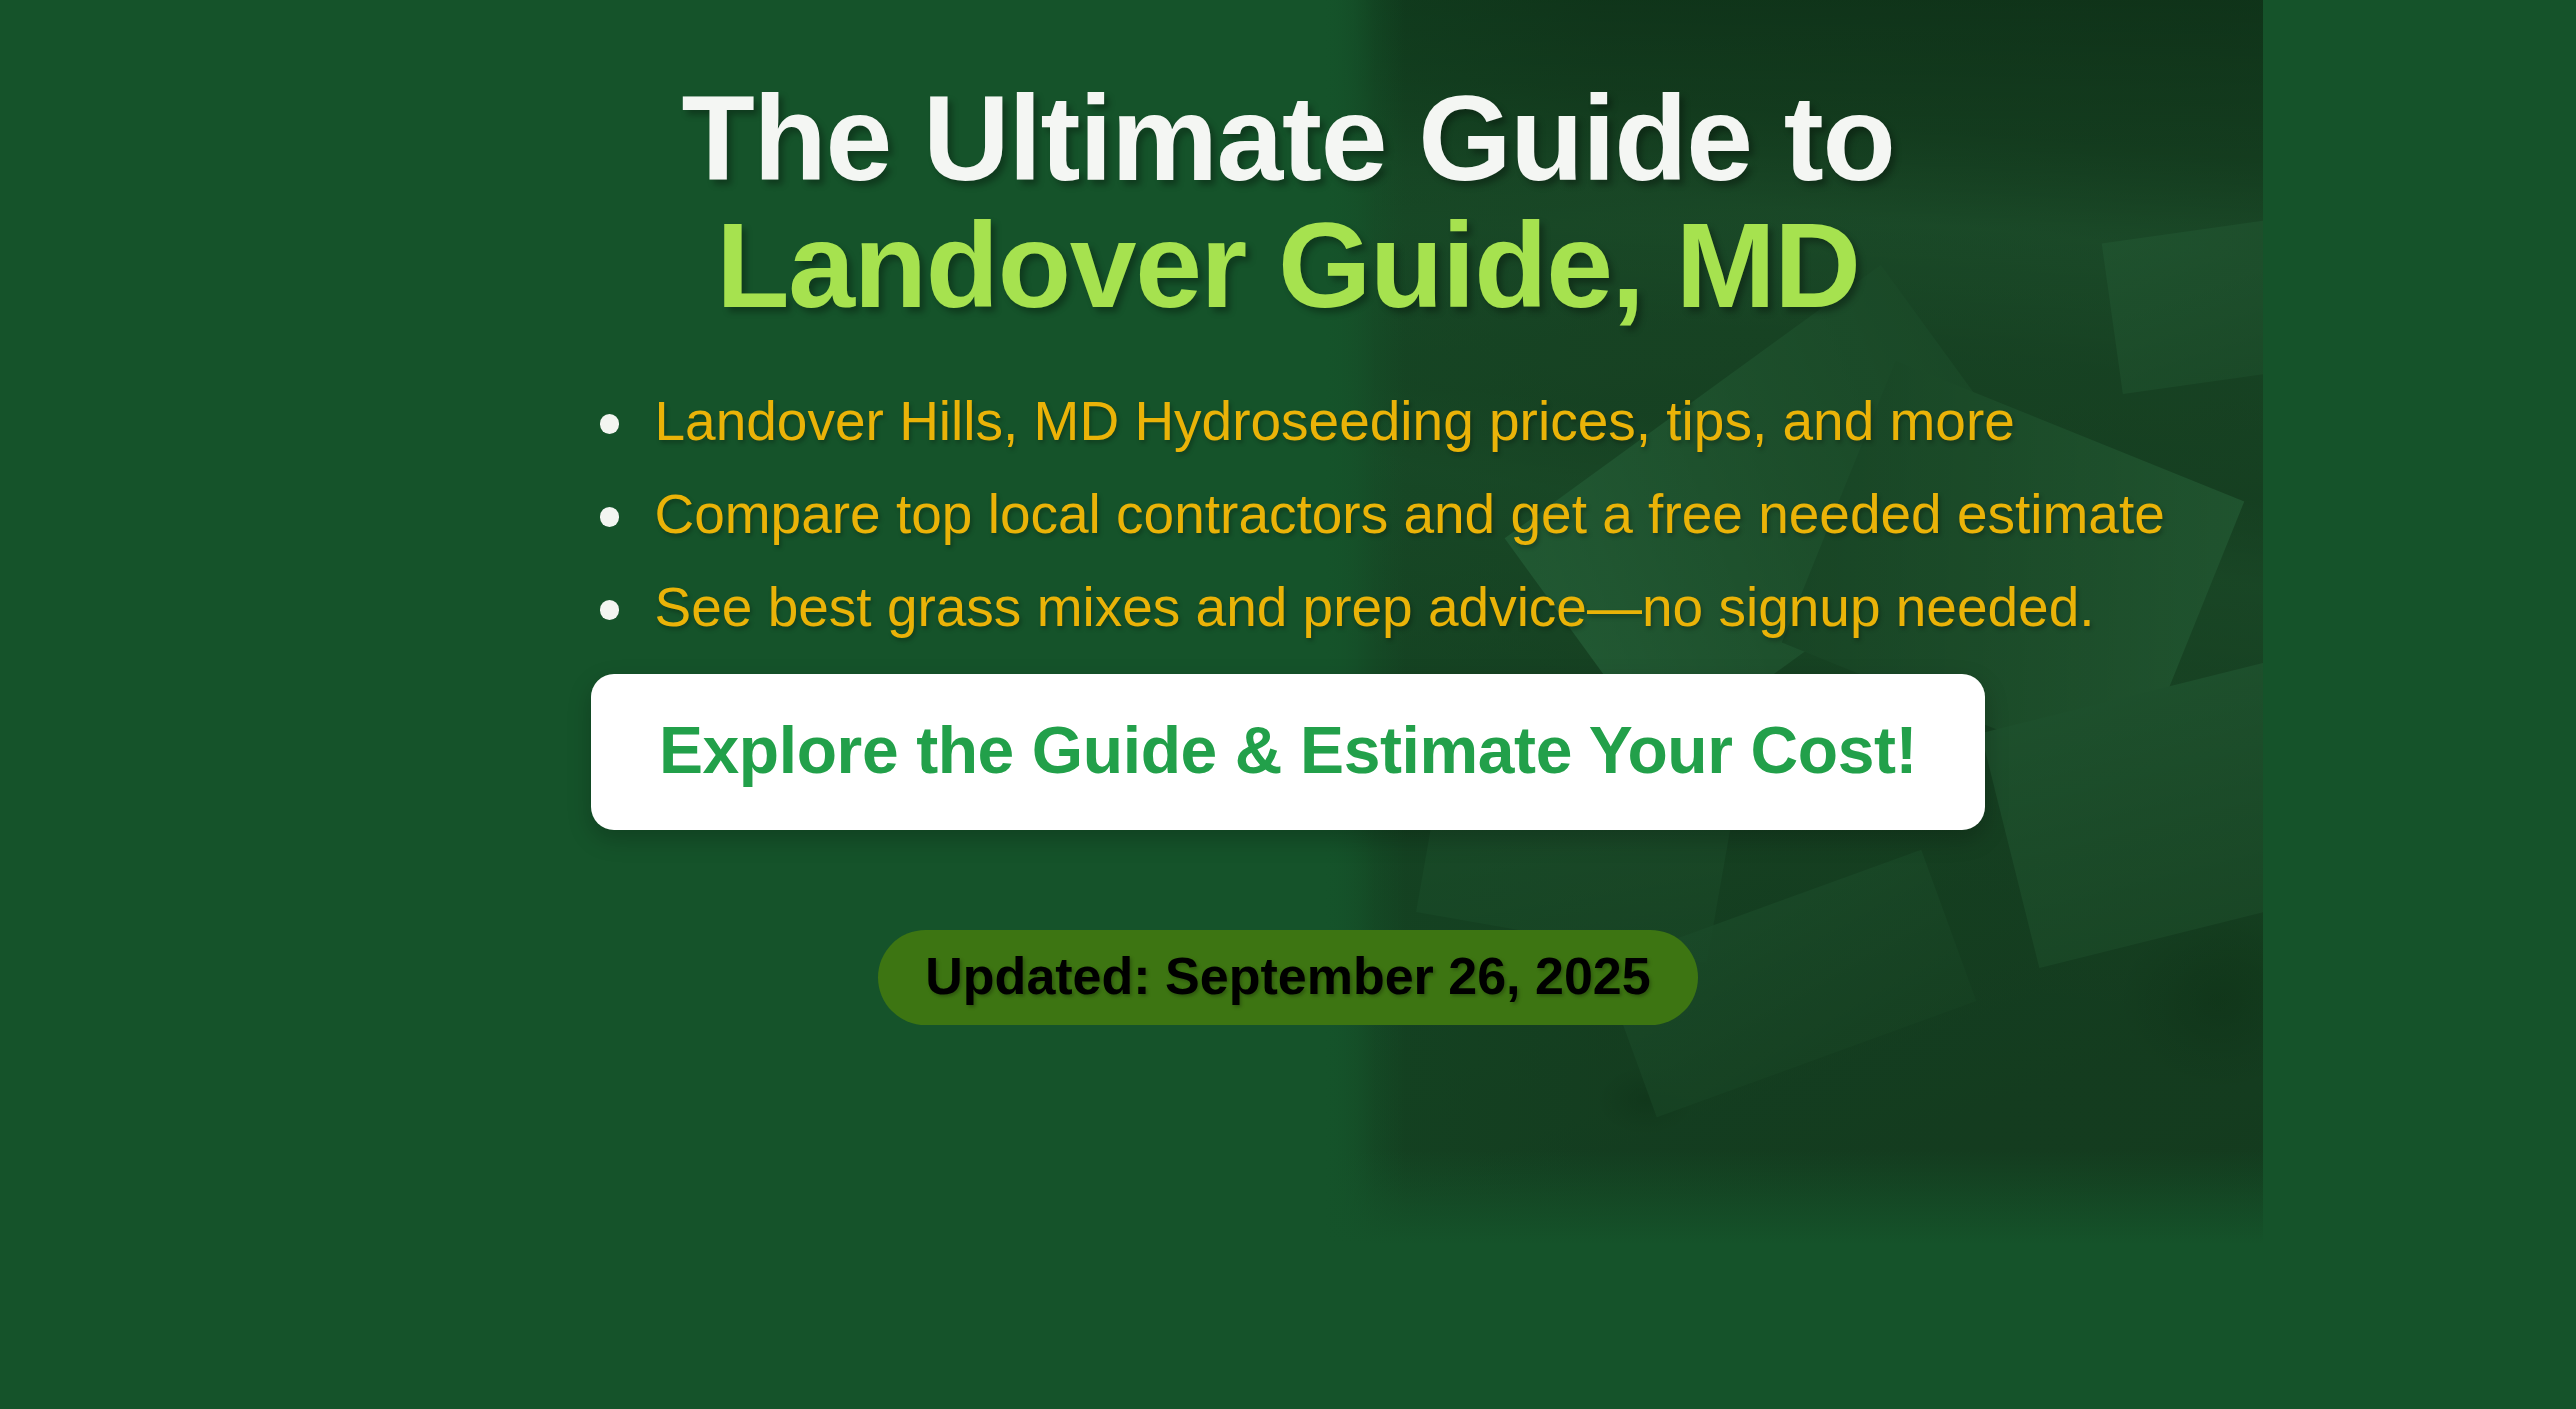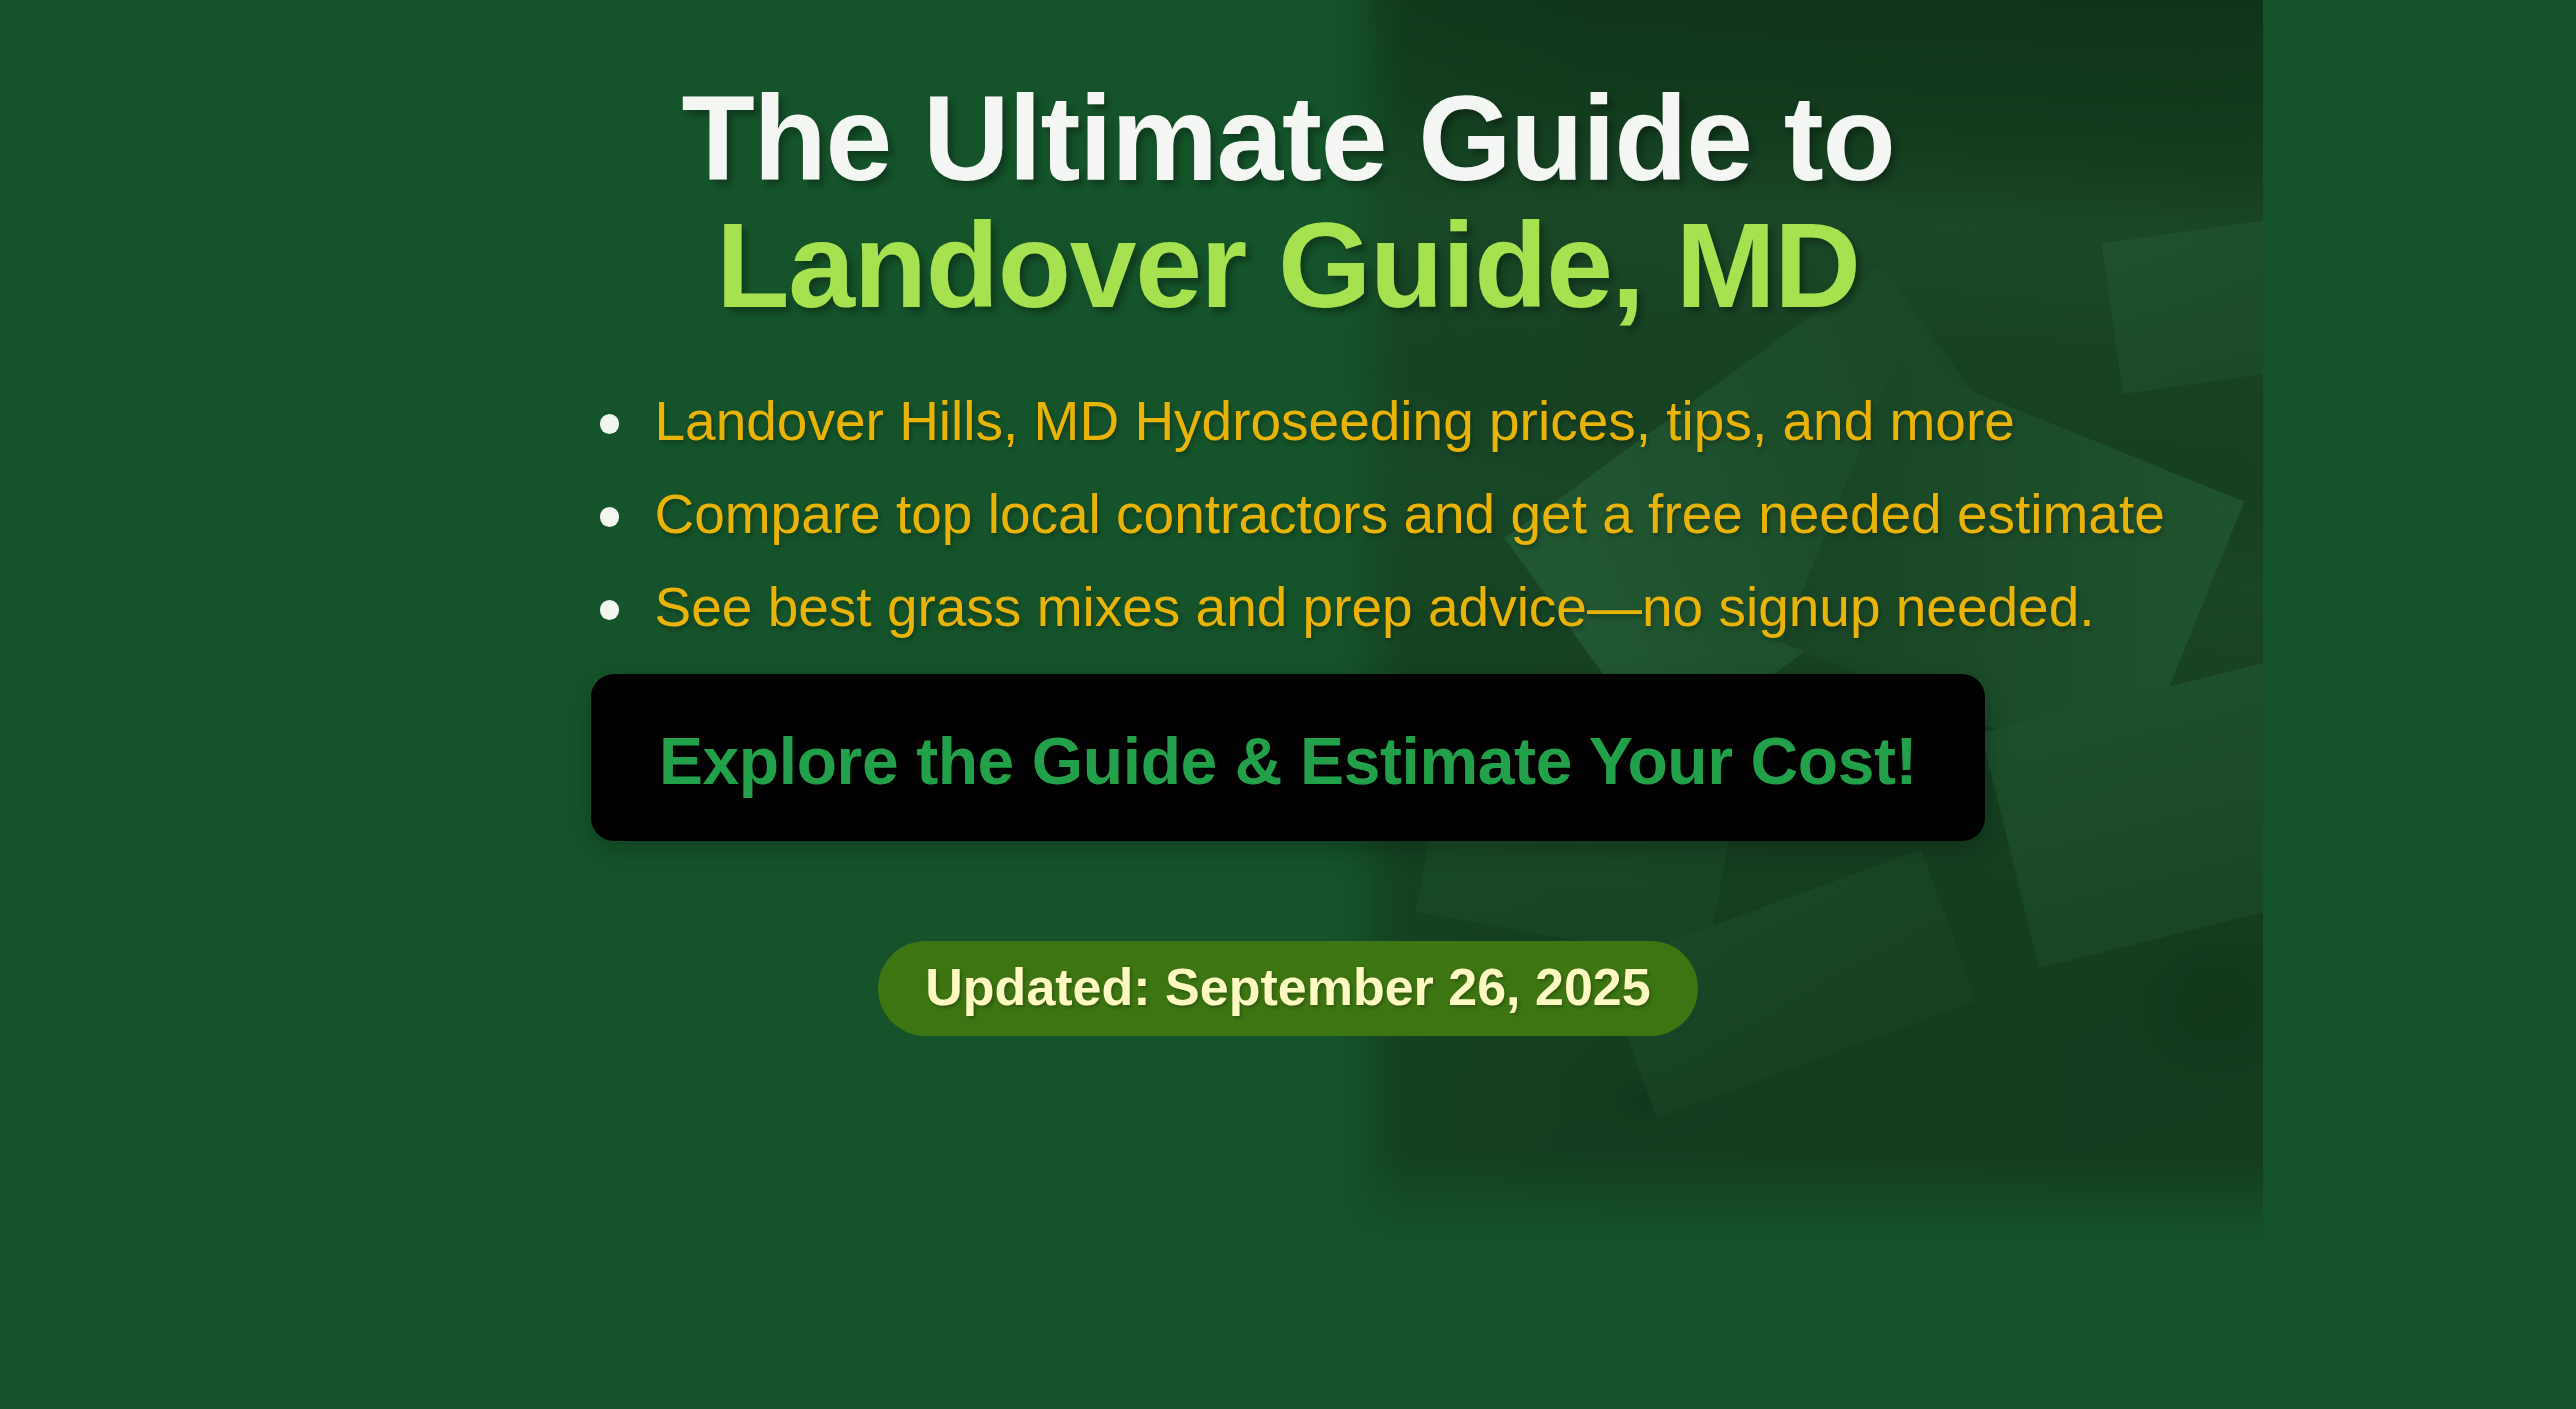--- a/index.html
+++ b/index.html
@@ -136,42 +136,42 @@
     border-radius: 50%;
     background: #f3f5f1;
   }
 
   .cta-row {
     margin-top: 39px;
     text-align: center;
   }
   .cta-button {
     display: inline-block;
-    background: #000000;
+    background: #ffffff;
     color: #22a04a;
     font-size: 66px;
     font-weight: 700;
     letter-spacing: -0.4px;
     line-height: 1;
-    padding: 54px 68px 47px;
+    padding: 43px 68px 47px;
     border: none;
     border-radius: 23px;
     box-shadow: 0 9px 23px rgba(0,0,0,0.22);
     cursor: pointer;
     font-family: "Liberation Sans", sans-serif;
   }
 
   .badge-row {
     margin-top: 100px;
     text-align: center;
   }
   .badge {
     display: inline-block;
     background: #3d7512;
-    color: #fef9c3;
+    color: #000000;
     font-size: 52px;
     font-weight: 700;
     line-height: 1;
     padding: 19.7px 47px 23px;
     border-radius: 894px;
     text-shadow: 1.8px 1.8px 3.6px rgba(0,0,0,0.25);
   }
 </style>
 </head>
 <body>

